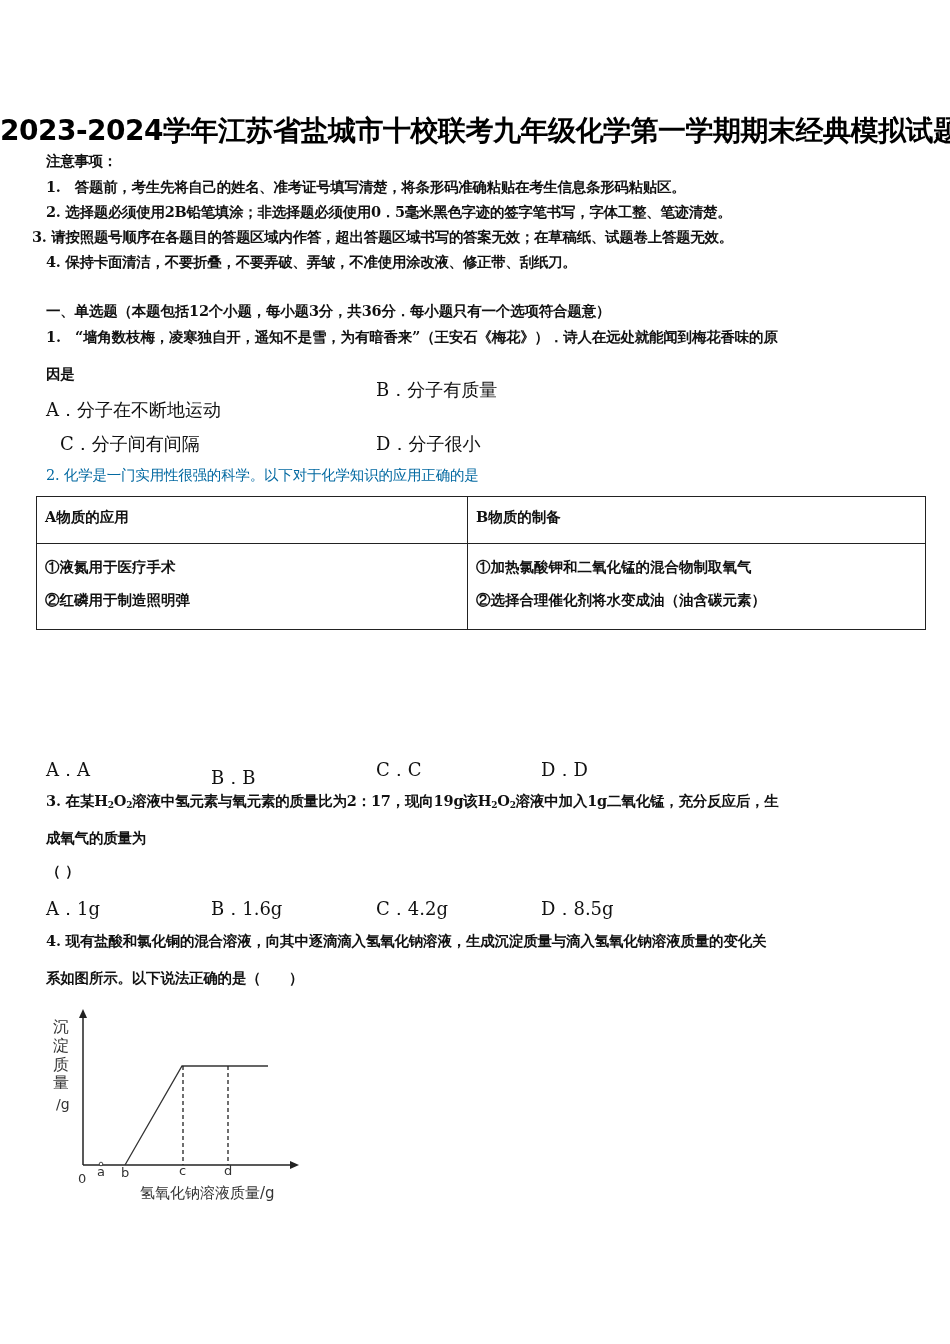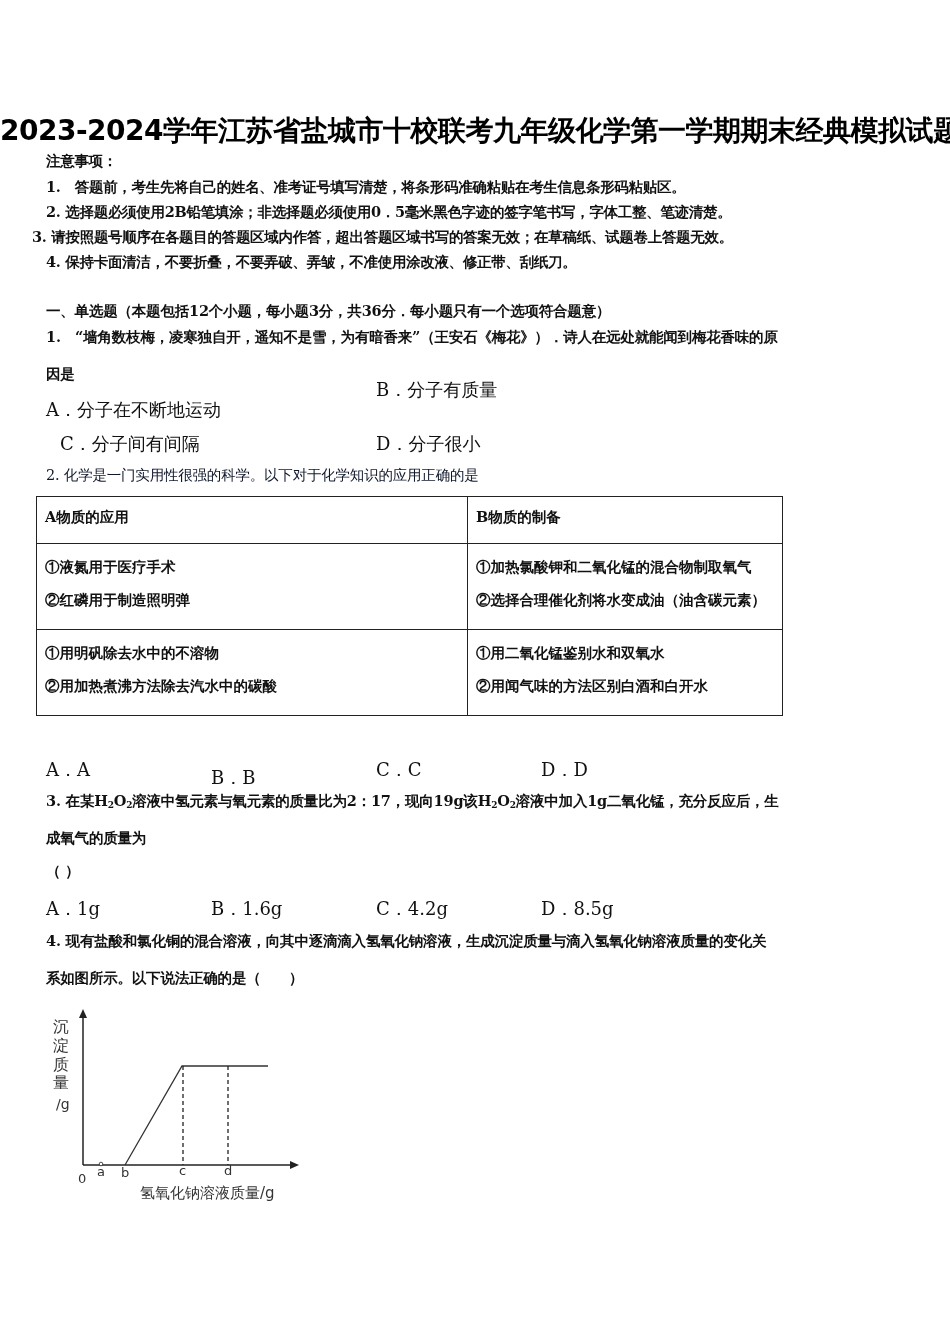--- a/index.html
+++ b/index.html
@@ -3,23 +3,23 @@
 <meta charset="utf-8">
 <style>
   html, body { margin: 0; padding: 0; background: #ffffff; }
   body { width: 950px; height: 1344px; position: relative; overflow: hidden;
          font-family: "DejaVu Serif", "Liberation Serif", serif; color: #111; }
   .abs { position: absolute; white-space: nowrap; }
   .title { left: 0; width: 950px; top: 112px; text-align: right; font-family: "DejaVu Sans", "Liberation Sans", sans-serif;
            font-weight: bold; font-size: 28px; letter-spacing: -0.5px; color: #000; }
   .note { font-size: 14.5px; font-weight: bold; letter-spacing: -0.3px; }
   .q { font-size: 14.5px; font-weight: bold; letter-spacing: -0.2px; }
-  .q-light { font-size: 14.5px; color: #0f172a; letter-spacing: -0.2px; }
+  .q-light { font-size: 14.5px; color: #0369a1; letter-spacing: -0.2px; }
   .opt { font-size: 18px; font-weight: normal; }
-  table.grid { position: absolute; left: 36px; top: 496px; width: 747px; border-collapse: collapse; }
+  table.grid { position: absolute; left: 36px; top: 496px; width: 890px; border-collapse: collapse; }
   table.grid td { border: 1.5px solid #222; vertical-align: top; padding: 0 8px; font-size: 14.5px; font-weight: bold; }
   table.grid td.head { height: 46px; line-height: 40px; }
   table.grid td.body { height: 79px; padding-top: 6px; line-height: 33px; }
   .sub { font-size: 9px; vertical-align: -2px; }
   svg text { font-family: "DejaVu Sans", "Liberation Sans", sans-serif; }
 </style>
 </head>
 <body>
 
 <div class="abs title">2023-2024学年江苏省盐城市十校联考九年级化学第一学期期末经典模拟试题</div>
@@ -48,30 +48,20 @@
     <td class="head">B物质的制备</td>
   </tr>
   <tr>
     <td class="body">
       <div>①液氮用于医疗手术</div>
       <div>②红磷用于制造照明弹</div>
     </td>
     <td class="body">
       <div>①加热氯酸钾和二氧化锰的混合物制取氧气</div>
       <div>②选择合理催化剂将水变成油（油含碳元素）</div>
-    </td>
-  </tr>
-  <tr>
-    <td class="body">
-      <div>①用明矾除去水中的不溶物</div>
-      <div>②用加热煮沸方法除去汽水中的碳酸</div>
-    </td>
-    <td class="body">
-      <div>①用二氧化锰鉴别水和双氧水</div>
-      <div>②用闻气味的方法区别白酒和白开水</div>
     </td>
   </tr>
 </tbody>
   </table>
 
 <div class="abs opt" style="left:46px; top:758px;">A．A</div>
 <div class="abs opt" style="left:211px; top:758px;margin-top:8px;">B．B</div>
 <div class="abs opt" style="left:376px; top:758px;">C．C</div>
 <div class="abs opt" style="left:541px; top:758px;">D．D</div>
 

